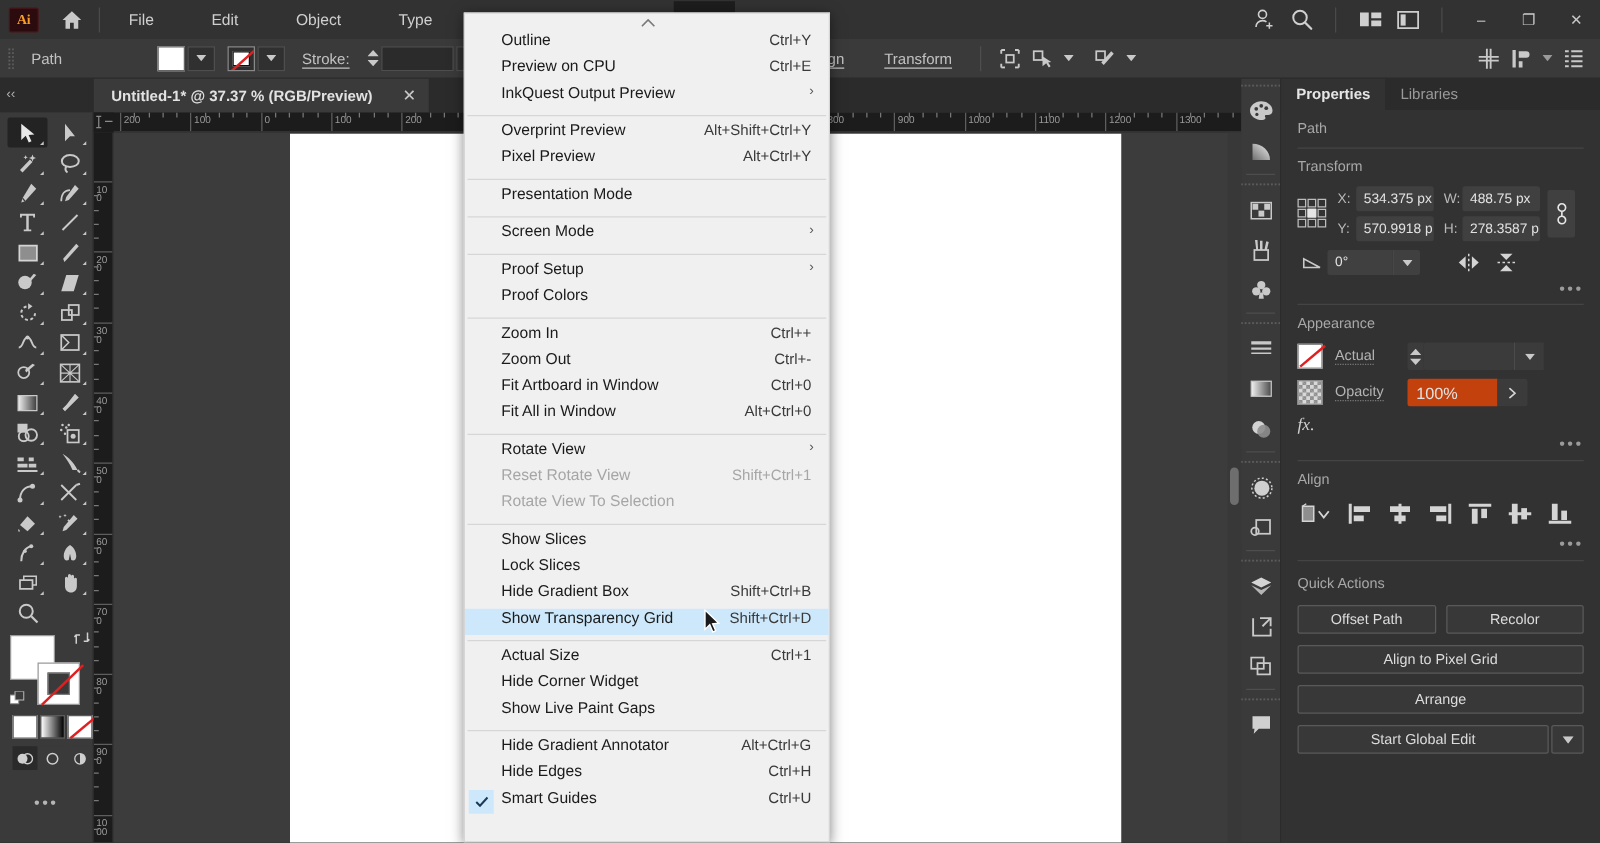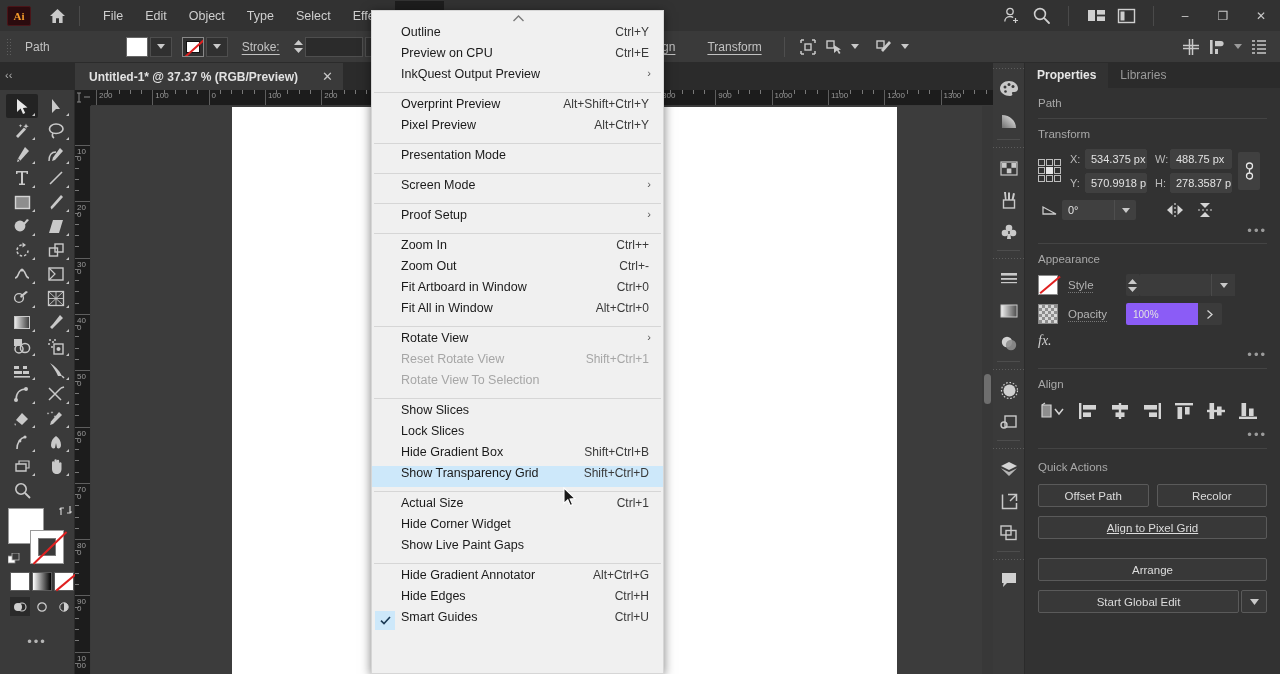--- a/index.html
+++ b/index.html
@@ -22,21 +22,21 @@
   }
   .ai-logo {
     width: 24px; height: 20px; margin-left: 7px;
     background: #2b0b0e; border: 1px solid #4a1418; border-radius: 2px;
     color: #f79d2b; font-size: 11px; font-weight: bold;
     display:flex; align-items:center; justify-content:center;
     font-family: "Liberation Serif", serif;
   }
   .home-icon { margin-left: 16px; width: 20px; height: 20px; display:flex;align-items:center;justify-content:center; }
   .tb-sep { width:1px; height:20px; background:#4a4a4a; margin: 0 12px; }
-  .menu { display: flex; align-items: center; height: 31px; }
+  .menu { display: flex; align-items: center; height: 31px; gap: 24px; }
   .menu-item {
     padding: 6px 11px; font-size: 12.5px; color: #cfcfcf; cursor: default;
     line-height: 18px;
   }
   .menu-item.active { background: #1d1d1d; color: #e8e8e8; }
   .titlebar-right {
     position: absolute; right: 0; top: 0; height: 31px;
     display: flex; align-items: center;
   }
   .tb-icon { width: 30px; height: 31px; display:flex; align-items:center; justify-content:center; cursor:default; }
@@ -193,21 +193,21 @@
     background-image:
       linear-gradient(45deg,#8e8e8e 25%,transparent 25%,transparent 75%,#8e8e8e 75%),
       linear-gradient(45deg,#8e8e8e 25%,transparent 25%,transparent 75%,#8e8e8e 75%);
     background-size:6px 6px; background-position:0 0,3px 3px; background-color:#d8d8d8;
   }
   .ap-label { font-size:11.5px; color:#b4b4b4; margin-left:10px; width:58px;
               text-decoration: underline dotted #777; text-underline-offset:3px; }
   .ap-label.plain { text-decoration:none; }
   .sw-field { width:72px;height:22px;background:#3b3b3b;border-radius:2px; display:flex;align-items:center;padding-left:6px;font-size:11px;color:#e2e2e2;}
   .sw-drop { width:24px;height:22px;background:#3b3b3b;display:flex;align-items:center;justify-content:center;border-left:1px solid #4a4a4a;}
-  .op-field { width:72px;height:22px;background:#8b5cf6;border-radius:2px 0 0 2px;display:flex;align-items:center;padding-left:7px;font-size:10px;color:#e2e2e2;}
+  .op-field { width:72px;height:22px;background:#c2410c;border-radius:2px 0 0 2px;display:flex;align-items:center;padding-left:7px;font-size:13px;color:#e2e2e2;}
   .op-arrow { width:24px;height:22px;background:#3b3b3b;border-radius:0 2px 2px 0;display:flex;align-items:center;justify-content:center;}
   .align-row { display:flex; align-items:center; gap:8px; margin-top:2px; }
   .align-btn { width:24px;height:24px;display:flex;align-items:center;justify-content:center;cursor:default; }
   .qa-btn {
     height:23px; background:#383838; border:1px solid #5a5a5a; border-radius:2px;
     display:flex;align-items:center;justify-content:center; font-size:11.5px;color:#dcdcdc;
     cursor:default;
   }
   .qa-row { display:flex; gap:8px; margin-bottom:9px; }
 
@@ -1035,21 +1035,21 @@
               <path d="M4 16 L14 16 L9 11 Z" fill="#d4d4d4"></path>
           </svg>
         </div>
       </div>
       <div class="ellipsis" style="margin-top:3px;">•••</div>
       <div class="prop-hr" style="margin-top:5px;"></div>
 
       <div class="sect-title">Appearance</div>
       <div class="row" style="margin-bottom:7px;">
         <div class="ap-sw none"></div>
-        <span class="ap-label">Style</span>
+        <span class="ap-label">Actual</span>
         <div class="stepper" style="background:#3b3b3b;height:22px;border-radius:2px 0 0 2px;">
           <svg width="9" height="6" viewBox="0 0 9 6">
               <path d="M0 5 L4.5 0 L9 5Z" fill="#c9c9c9"></path>
             </svg>
           <svg width="9" height="6" viewBox="0 0 9 6">
               <path d="M0 1 L4.5 6 L9 1Z" fill="#c9c9c9"></path>
             </svg>
         </div>
         <div class="sw-field"></div>
         <div class="sw-drop">
@@ -1125,21 +1125,21 @@
         </div>
       </div>
       <div class="ellipsis" style="margin-top:4px;">•••</div>
       <div class="prop-hr" style="margin-top:6px;"></div>
 
       <div class="sect-title" style="margin-top:12px;margin-bottom:11px;">Quick Actions</div>
       <div class="qa-row">
         <div class="qa-btn" style="flex:1;">Offset Path</div>
         <div class="qa-btn" style="flex:1;">Recolor</div>
       </div>
-      <div class="qa-btn" style="margin-bottom:19px;text-decoration:underline;">Align to Pixel Grid</div>
+      <div class="qa-btn" style="margin-bottom:9px;">Align to Pixel Grid</div>
       <div class="qa-btn" style="margin-bottom:9px;">Arrange</div>
       <div style="display:flex;gap:2px;">
         <div class="qa-btn" style="flex:1;">Start Global Edit</div>
         <div class="qa-btn" style="width:26px;">
           <svg width="9" height="6" viewBox="0 0 9 6">
               <path d="M0 0 L4.5 6 L9 0Z" fill="#c9c9c9"></path>
             </svg>
         </div>
       </div>
     </div>
@@ -1179,20 +1179,23 @@
       <div class="vm-sep"></div>
       <div class="vm-item">
         <span class="lbl2">Screen Mode</span>
         <span class="arrow">›</span>
       </div>
       <div class="vm-sep"></div>
       <div class="vm-item">
         <span class="lbl2">Proof Setup</span>
         <span class="arrow">›</span>
       </div>
+      <div class="vm-item">
+        <span class="lbl2">Proof Colors</span>
+      </div>
       <div class="vm-sep"></div>
       <div class="vm-item">
         <span class="lbl2">Zoom In</span>
         <span class="sc">Ctrl++</span>
       </div>
       <div class="vm-item">
         <span class="lbl2">Zoom Out</span>
         <span class="sc">Ctrl+-</span>
       </div>
       <div class="vm-item">

